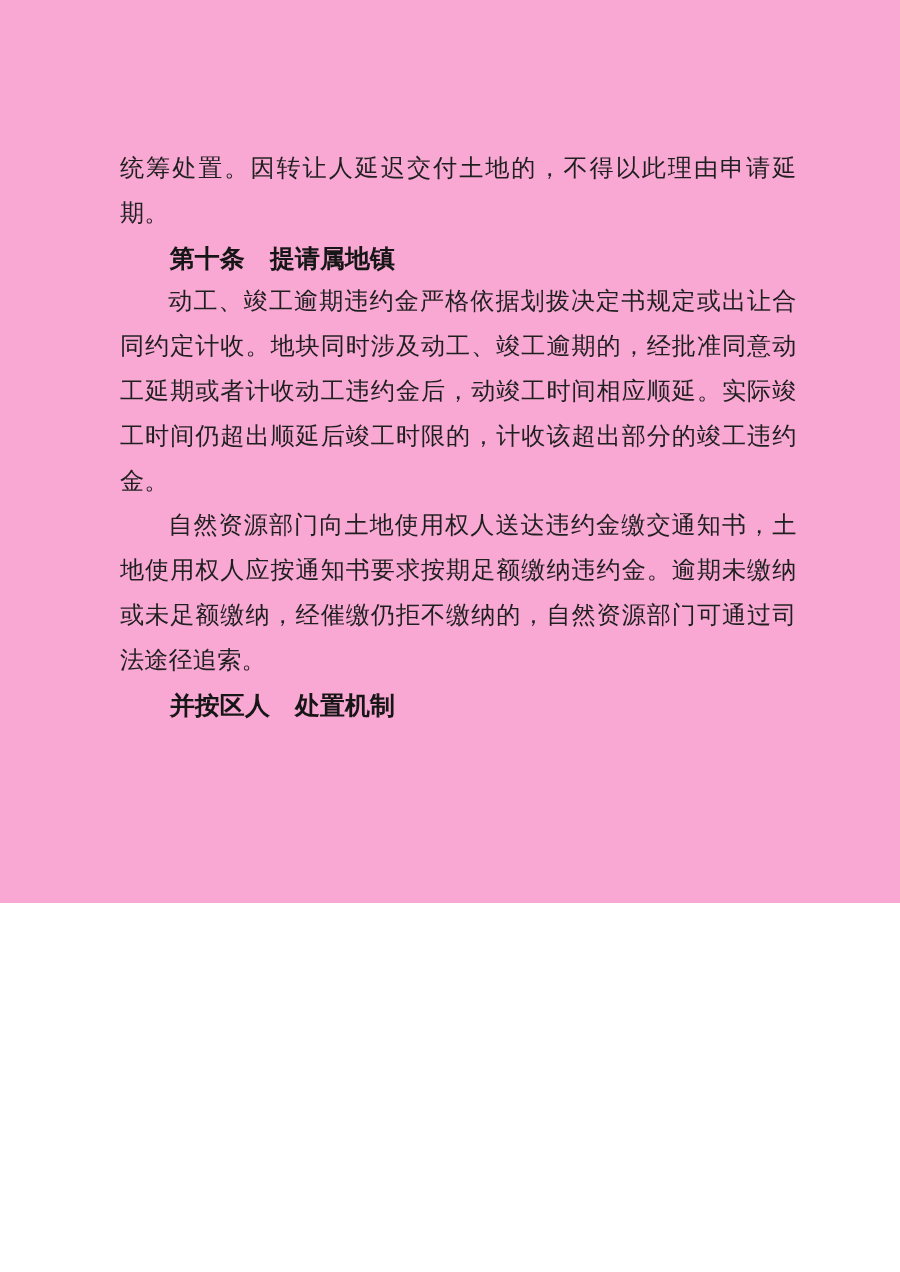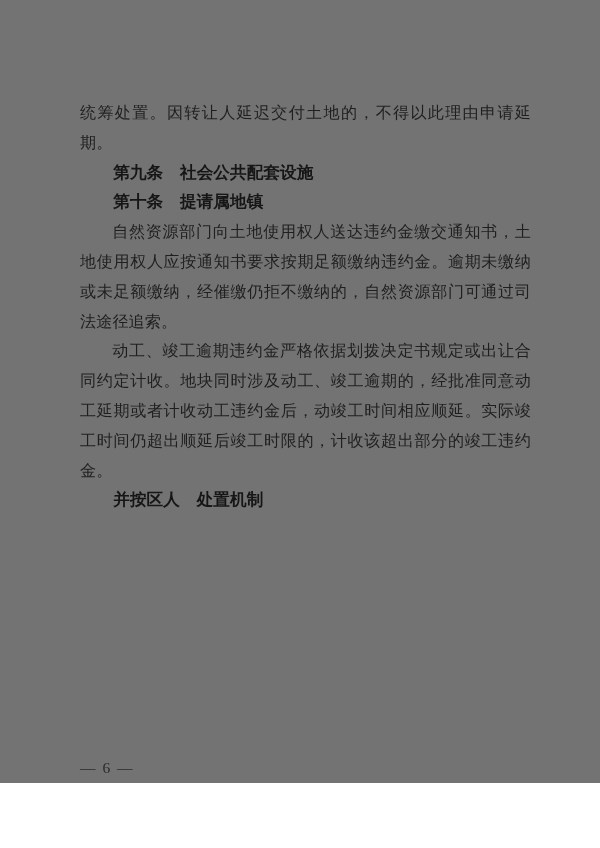--- a/index.html
+++ b/index.html
@@ -3,22 +3,22 @@
 <meta charset="utf-8">
 <style>
   html, body {
     margin: 0;
     padding: 0;
     background: #ffffff;
   }
   .page {
     position: relative;
     width: 600px;
-    height: 783px;
-    background: #737373;
+    height: 602px;
+    background: #f9a8d4;
     overflow: hidden;
     font-family: "Liberation Serif", "DejaVu Serif", serif;
     color: #1f1f1f;
   }
   .doc-body {
     position: absolute;
     left: 80px;
     top: 98px;
     width: 451px;
   }
@@ -54,20 +54,19 @@
     letter-spacing: 1.5px;
     color: #2a2a2a;
   }
 </style>
 </head>
 <body>
 
 <div class="page">
   <div class="doc-body">
       <p class="body-continuation">统筹处置。因转让人延迟交付土地的，不得以此理由申请延期。</p>
-      <p class="heading">第九条　社会公共配套设施</p>
       <p class="heading">第十条　提请属地镇</p>
+      <p class="body">动工、竣工逾期违约金严格依据划拨决定书规定或出让合同约定计收。地块同时涉及动工、竣工逾期的，经批准同意动工延期或者计收动工违约金后，动竣工时间相应顺延。实际竣工时间仍超出顺延后竣工时限的，计收该超出部分的竣工违约金。</p>
       <p class="body">自然资源部门向土地使用权人送达违约金缴交通知书，土地使用权人应按通知书要求按期足额缴纳违约金。逾期未缴纳或未足额缴纳，经催缴仍拒不缴纳的，自然资源部门可通过司法途径追索。</p>
-      <p class="body">动工、竣工逾期违约金严格依据划拨决定书规定或出让合同约定计收。地块同时涉及动工、竣工逾期的，经批准同意动工延期或者计收动工违约金后，动竣工时间相应顺延。实际竣工时间仍超出顺延后竣工时限的，计收该超出部分的竣工违约金。</p>
       <p class="heading">并按区人　处置机制</p>
     </div>
   <div class="page-footer">— 6 —</div>
 </div>
 
 </body></html>

